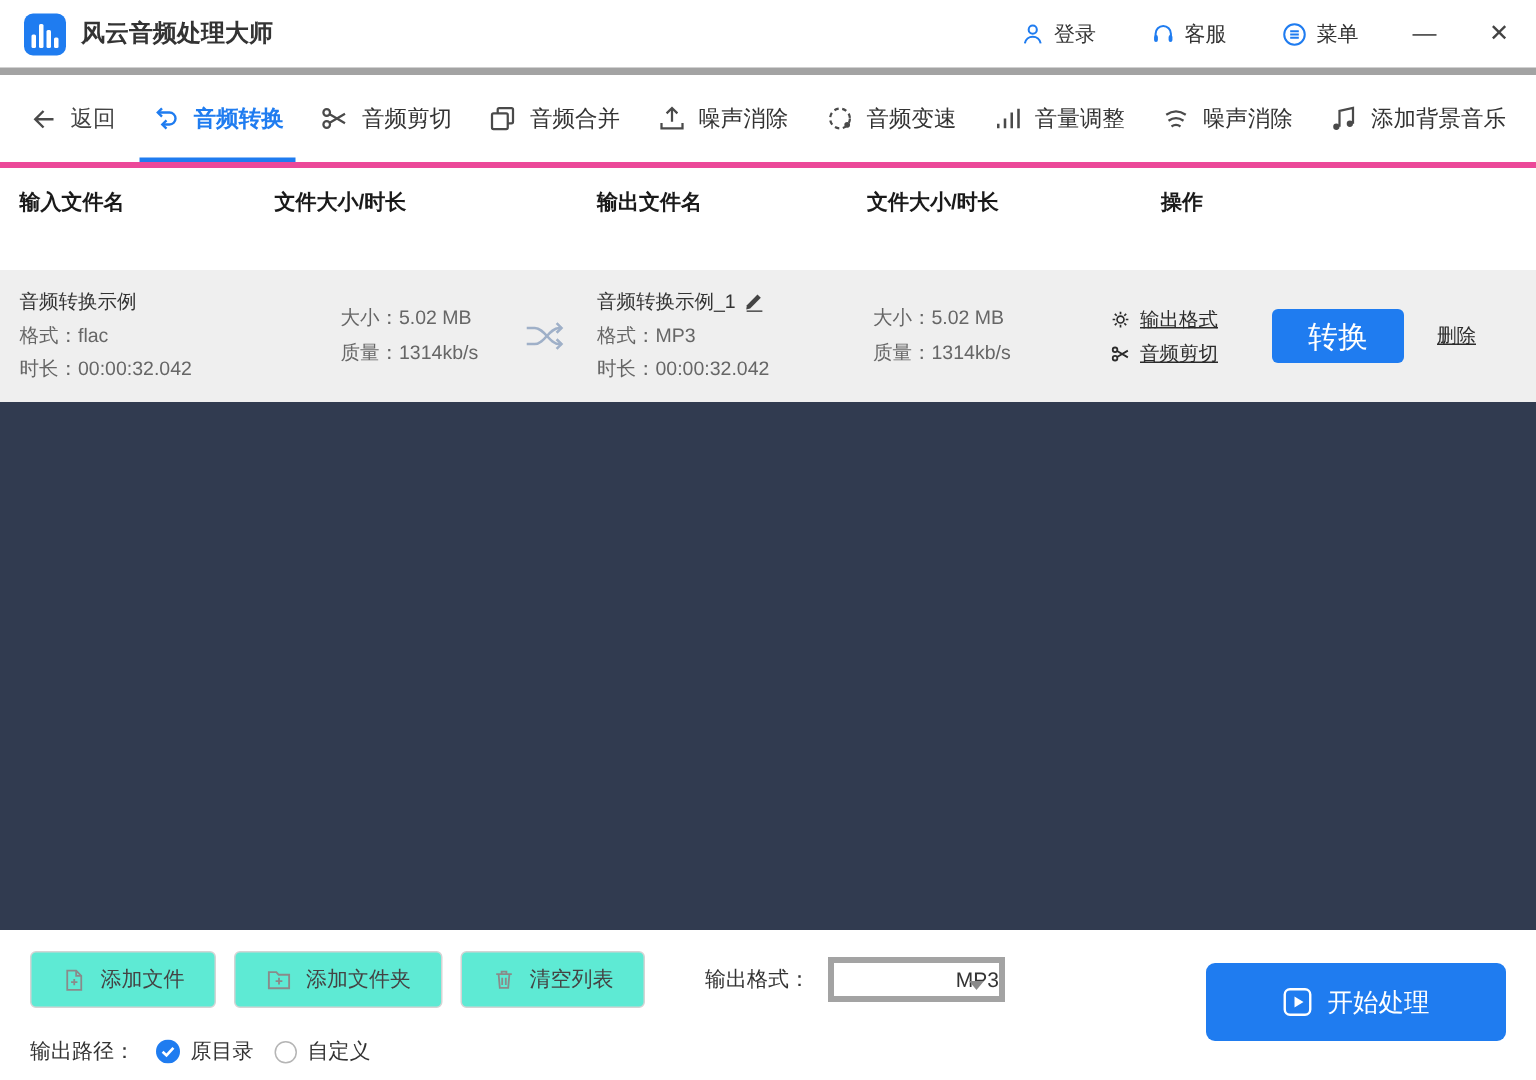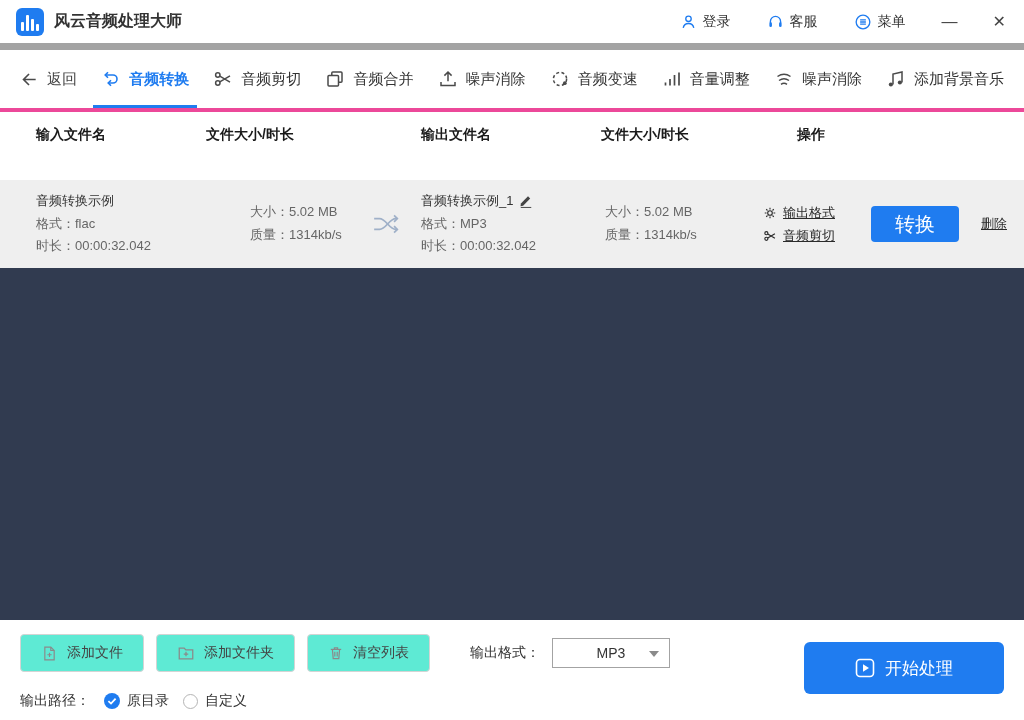--- a/index.html
+++ b/index.html
@@ -2,21 +2,21 @@
 <html><head>
 <meta charset="utf-8">
 <style>
   * { box-sizing: border-box; margin: 0; padding: 0; }
   html,body { width:1024px; height:720px; overflow:hidden; }
   body { font-family:"Liberation Sans","DejaVu Sans",sans-serif; background:#fff; color:#333; }
   .window { display:flex; flex-direction:column; height:100%; }
 
   
   .titlebar { height:50px; display:flex; align-items:center; justify-content:space-between;
-              padding:0 18px 0 16px; border-bottom:7px solid #a3a3a3; background:#fff; flex:none; }
+              padding:0 18px 0 16px; border-bottom:5px solid #a3a3a3; background:#fff; flex:none; }
   .titlebar-left { display:flex; align-items:center; gap:10px; }
   .app-icon { width:28px; height:28px; border-radius:6px; background:#1f7cf0;
               display:flex; align-items:flex-end; justify-content:center; gap:2px; padding-bottom:5px; }
   .app-icon i { display:block; width:3px; background:#fff; border-radius:1px; }
   .app-title { font-size:16px; font-weight:bold; color:#333; }
   .titlebar-right { display:flex; align-items:center; gap:36px; }
   .tb-item { display:flex; align-items:center; gap:6px; font-size:14px; color:#333; cursor:pointer; }
   .tb-item svg { color:#1f7cf0; }
   .win-btn { font-size:16px; color:#444; cursor:pointer; line-height:1; }
   .win-min { letter-spacing:-1px; }
@@ -25,21 +25,21 @@
   .tabbar { height:62px; flex:none; display:flex; align-items:stretch; justify-content:space-between;
             padding:0 20px; border-bottom:4px solid #ec4899; background:#fff; }
   .back, .tab { display:flex; align-items:center; gap:8px; font-size:15px; color:#333; cursor:pointer; position:relative; }
   .back { color:#444; }
   .tab .ticon, .back .ticon { display:flex; align-items:center; color:#4a4a4a; }
   .tab.active { color:#1f7cf0; font-weight:bold; }
   .tab.active .ticon { color:#1f7cf0; }
   .tab.active::after { content:""; position:absolute; left:-8px; right:-8px; bottom:0; height:3px; background:#1f7cf0; }
 
   
-  .grid { display:grid; grid-template-columns:170px 145px 70px 180px 150px 120px 110px 1fr; padding-left:36px; }
+  .grid { display:grid; grid-template-columns:170px 145px 70px 180px 150px 120px 110px 1fr; padding-left:13px; }
   .table-header { height:46px; align-items:center; background:#fff; font-size:14px; font-weight:bold; color:#1a1a1a; flex:none; }
   .th-c1{grid-column:1} .th-c2{grid-column:2} .th-c3{grid-column:4} .th-c4{grid-column:5}
   .th-c5{grid-column:6; text-align:center}
   .file-row { height:88px; align-items:center; background:#efefef; font-size:13px; color:#666; flex:none;margin-top:22px; }
   .cell-lines { line-height:1.75; }
   .file-name { color:#333; display:flex; align-items:center; gap:6px; }
   .cell-size1 { padding-left:44px; }
   .cell-size2 { padding-left:4px; }
   .cell-shuffle { display:flex; justify-content:center; align-items:center; }
   .cell-ops { padding-left:12px; }
@@ -53,22 +53,22 @@
   .dark-area { flex:1; background:#313b50; }
 
   
   .footer { flex:none; background:#fff; padding:14px 20px 10px 20px; display:flex; justify-content:space-between; }
   .footer-left { display:flex; flex-direction:column; }
   .f-row1 { display:flex; align-items:center; gap:12px; }
   .fbtn { display:flex; align-items:center; gap:9px; height:38px; padding:0 20px; background:#5eead4;
           border:1px solid #d4d4d4; border-radius:4px; font-size:14px; color:#444; cursor:pointer; font-family:inherit; }
   .fbtn svg { color:#8a8a8a; }
   .fmt-label { margin-left:28px; font-size:14px; color:#333; }
-  .fmt-select { position:relative; width:118px; height:30px; border:1px solid #a3a3a3; background:#fff;
-                display:flex; align-items:center; justify-content:center; font-size:14px; color:#333; cursor:pointer; }
+  .fmt-select { position:relative; width:118px; height:30px; border:4px solid #a3a3a3; background:#fff;
+                display:flex; align-items:center; justify-content:flex-end; font-size:14px; color:#333; cursor:pointer; }
   .fmt-select .caret { position:absolute; right:10px; top:12px; width:0; height:0;
                 border-left:5px solid transparent; border-right:5px solid transparent; border-top:6px solid #8a8a8a; }
   .f-row2 { display:flex; align-items:center; gap:14px; margin-top:20px; font-size:14px; color:#333; }
   .radio-group { display:flex; align-items:center; gap:7px; cursor:pointer; }
   .radio-off { width:15px; height:15px; border-radius:50%; border:1px solid #b5b5b5; background:#fff; }
   .start-btn { width:200px; height:52px; margin-top:8px; background:#1f7cf0; border:none; border-radius:6px;
                color:#fff; font-size:17px; display:flex; align-items:center; justify-content:center; gap:10px;
                cursor:pointer; font-family:inherit; }
 </style>
 </head>

